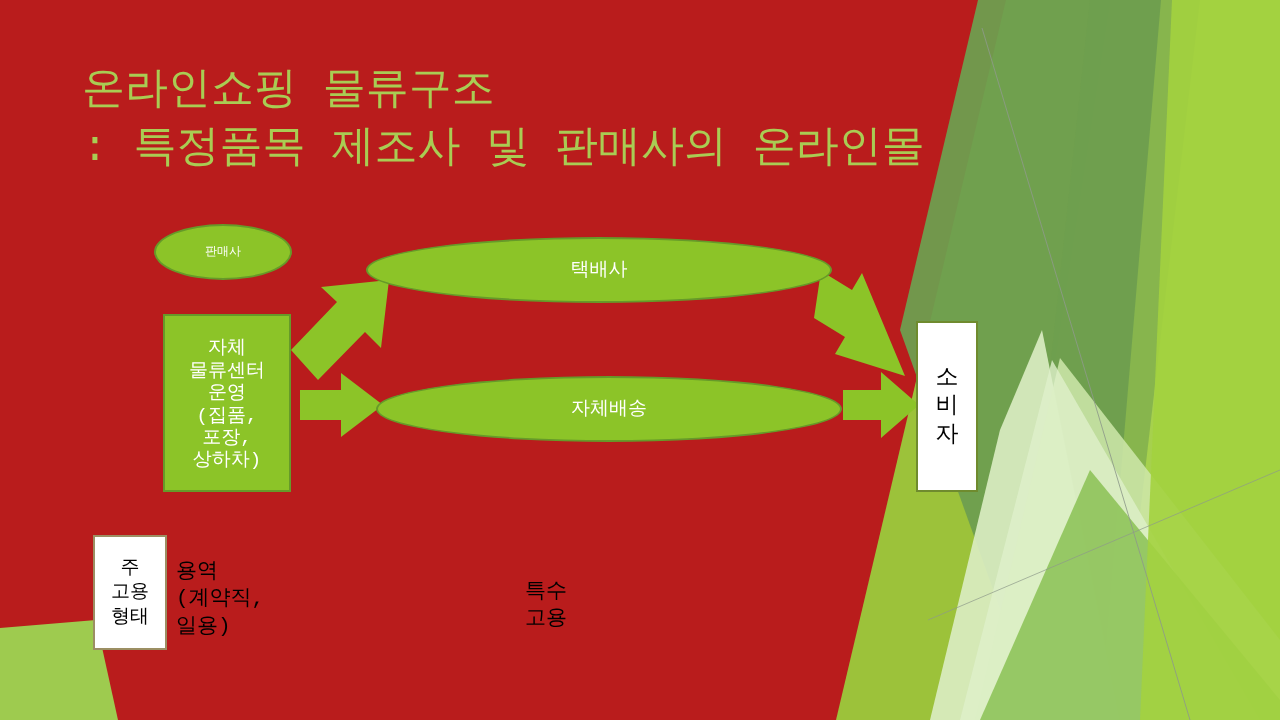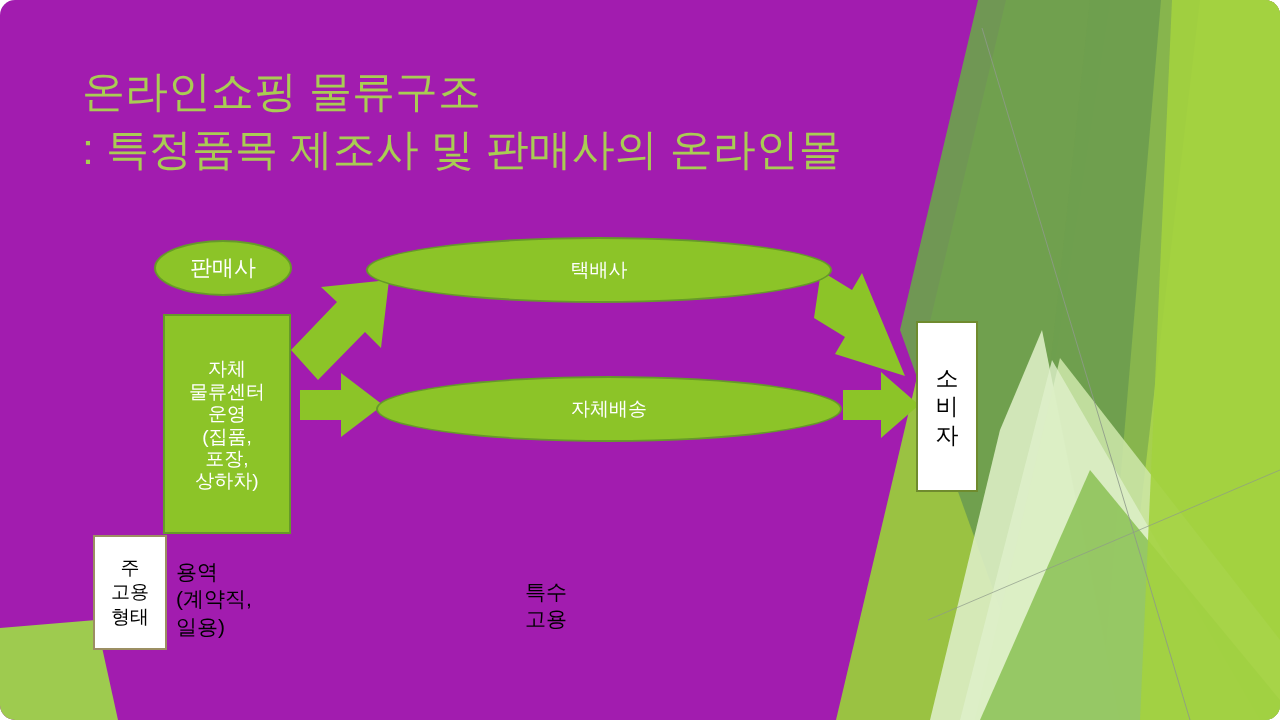--- a/index.html
+++ b/index.html
@@ -4,24 +4,23 @@
 <style>
   html, body {
     margin: 0;
     padding: 0;
     background: #ffffff;
   }
   #slide {
     position: relative;
     width: 1280px;
     height: 720px;
-    background: #a21caf;
+    background: #b91c1c;
     overflow: hidden;
-    font-family: Liberation Sans, sans-serif;
-    border-radius: 15px;
+    font-family: Liberation Mono, monospace;
   }
 
   
   #bg-deco {
     position: absolute;
     inset: 0;
     width: 1280px;
     height: 720px;
     pointer-events: none;
   }
@@ -49,37 +48,37 @@
     justify-content: center;
     text-align: center;
     color: #ffffff;
     background: #8CC428;
     border: 2px solid #669A29;
     line-height: 1.18;
   }
   .ellipse { border-radius: 50%; }
 
   #node-seller {
-    left: 154px; top: 240px;
+    left: 154px; top: 224px;
     width: 138px; height: 56px;
-    font-size: 22px;
+    font-size: 12px;
   }
   #node-courier {
     left: 366px; top: 237px;
     width: 466px; height: 66px;
     font-size: 19px;
   }
   #node-selfdelivery {
     left: 376px; top: 376px;
     width: 466px; height: 66px;
     font-size: 19px;
   }
   #node-logistics-center {
     left: 163px; top: 314px;
-    width: 128px; height: 220px;
+    width: 128px; height: 178px;
     font-size: 19px;
     flex-direction: column;
     padding: 3px 0 0 0;
     white-space: pre-line;
   }
 
   #node-consumer {
     position: absolute;
     box-sizing: border-box;
     left: 916px; top: 321px;

